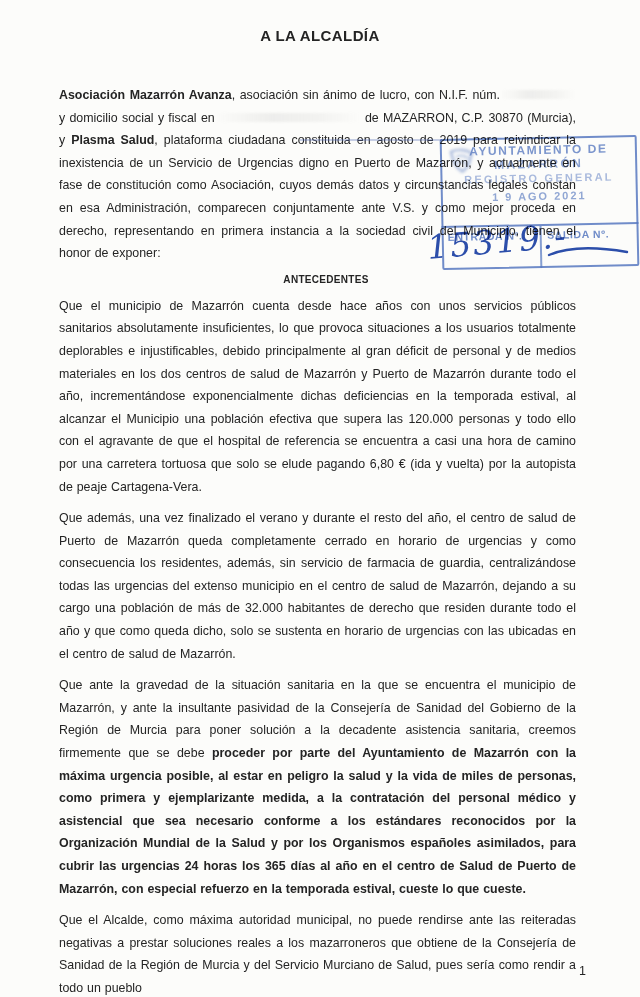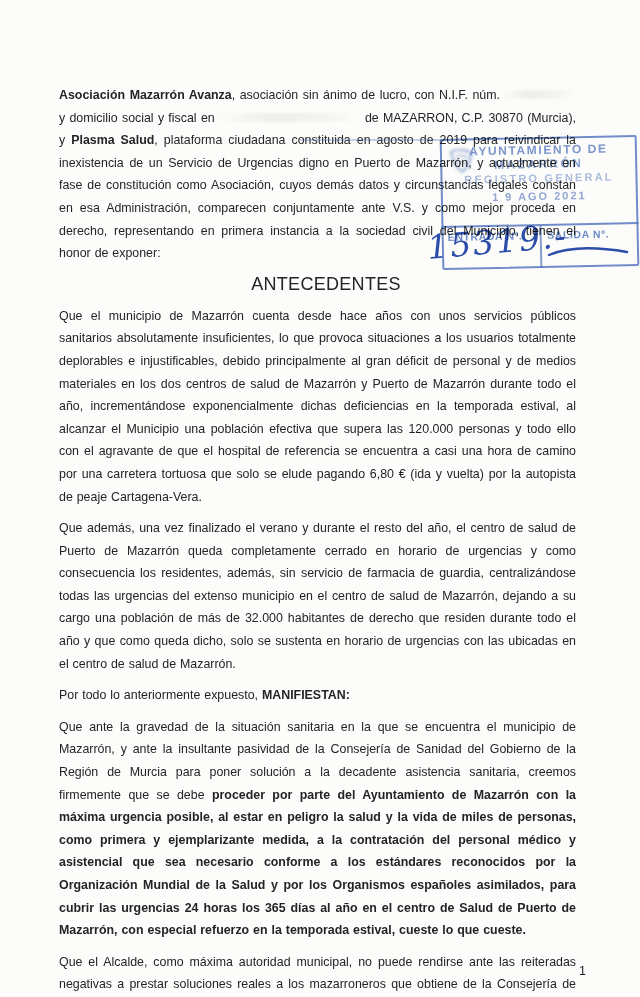--- a/index.html
+++ b/index.html
@@ -27,22 +27,22 @@
   p.para{
     margin:0 17px 9px 0;
     font-size:12.4px;
     line-height:22.6px;
     text-align:justify;
     word-spacing:.5px;
   }
   .b{font-weight:bold;}
   .heading{
     text-align:center;
-    font-weight:normal;
-    font-size:18px;
+    font-weight:bold;
+    font-size:10px;
     letter-spacing:.3px;
     margin:3px 0 10px 0;
   }
   .gap{
     display:inline-block;
     height:9px;
     vertical-align:baseline;
     background:linear-gradient(90deg, rgba(180,180,180,0) 0%, rgba(175,175,175,.18) 40%, rgba(175,175,175,.12) 70%, rgba(180,180,180,0) 100%);
     filter:blur(1px);
   }
@@ -109,27 +109,27 @@
     position:absolute;
     right:54px;top:964px;
     font-size:12.5px;
   }
 </style>
 </head>
 <body>
 
 <div class="page">
 
+  <div class="doc-title">A LA ALCALDÍA</div>
 
   <div class="body-text">
       <p class="para"><span class="b">Asociación Mazarrón Avanza</span><span>, asociación sin ánimo de lucro, con N.I.F. núm.</span><span class="gap" style="width: 76px;"></span><span> y domicilio social y fiscal en</span><span class="gap" style="width: 146px;"></span><span> de MAZARRON, C.P. 30870 (Murcia), y </span><span class="b">Plasma Salud</span><span>, plataforma ciudadana constituida en agosto de 2019 para reivindicar la inexistencia de un Servicio de Urgencias digno en Puerto de Mazarrón, y actualmente en fase de constitución como Asociación, cuyos demás datos y circunstancias legales constan en esa Administración, comparecen conjuntamente ante V.S. y como mejor proceda en derecho, representando en primera instancia a la sociedad civil del Municipio, tienen el honor de exponer:</span></p>
       <div class="heading">ANTECEDENTES</div>
       <p class="para"><span>Que el municipio de Mazarrón cuenta desde hace años con unos servicios públicos sanitarios absolutamente insuficientes, lo que provoca situaciones a los usuarios totalmente deplorables e injustificables, debido principalmente al gran déficit de personal y de medios materiales en los dos centros de salud de Mazarrón y Puerto de Mazarrón durante todo el año, incrementándose exponencialmente dichas deficiencias en la temporada estival, al alcanzar el Municipio una población efectiva que supera las 120.000 personas y todo ello con el agravante de que el hospital de referencia se encuentra a casi una hora de camino por una carretera tortuosa que solo se elude pagando 6,80 € (ida y vuelta)  por la autopista de peaje Cartagena-Vera.</span></p>
       <p class="para"><span>Que además, una vez finalizado el verano y durante el resto del año, el centro de salud de Puerto de Mazarrón queda completamente cerrado en horario de urgencias y como consecuencia los residentes, además, sin servicio de farmacia de guardia, centralizándose todas las urgencias del extenso municipio en el centro de salud de Mazarrón, dejando a su cargo una población de más de 32.000 habitantes de derecho que residen durante todo el año y que como queda dicho, solo se sustenta en horario de urgencias con las ubicadas en el centro de salud de Mazarrón.</span></p>
-      <p class="para"><span>Por todo lo anteriormente expuesto,  </span><span class="b">MANIFIESTAN:</span></p>
       <p class="para"><span>Que ante la gravedad de la situación sanitaria en la que se encuentra el municipio de Mazarrón, y ante la insultante pasividad de la Consejería de Sanidad del Gobierno de la Región de Murcia para poner solución a la decadente asistencia sanitaria, creemos firmemente que se debe </span><span class="b">proceder por parte del Ayuntamiento de Mazarrón con la máxima urgencia posible, al estar en peligro la salud y la vida de miles de personas, como primera y ejemplarizante medida, a la contratación del personal médico y asistencial que sea necesario conforme a los estándares reconocidos por la Organización Mundial de la Salud y por los Organismos españoles asimilados, para cubrir las urgencias 24 horas los 365 días al año en el centro de Salud de Puerto de Mazarrón, con especial refuerzo en la temporada estival, cueste lo que cueste.</span></p>
       <p class="para"><span>Que el Alcalde, como máxima autoridad municipal, no puede rendirse ante las reiteradas negativas a prestar soluciones reales a los mazarroneros que obtiene de la Consejería de Sanidad de la Región de Murcia y del Servicio Murciano de Salud, pues sería como rendir a todo un pueblo</span></p>
     </div>
 
   <div class="smear-line"></div>
 
   <div class="stamp">
     <div class="stamp-box"></div>
     <svg class="crest" viewBox="0 0 34 28">
       <path d="M6 4 C12 1 22 2 27 6 C24 12 26 18 17 24 C9 19 8 12 6 4 Z" fill="none" stroke="#4a6fbf" stroke-width="2.2"></path>

